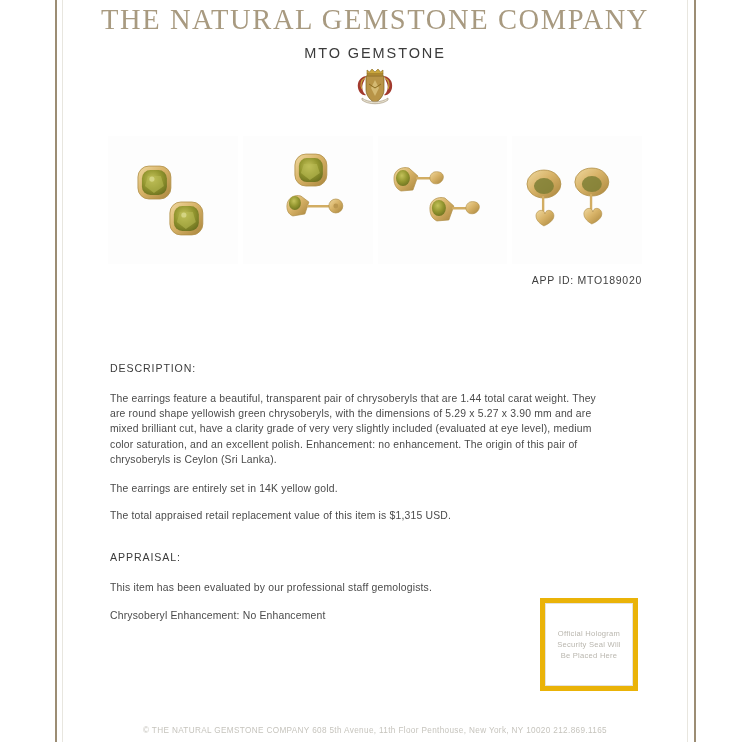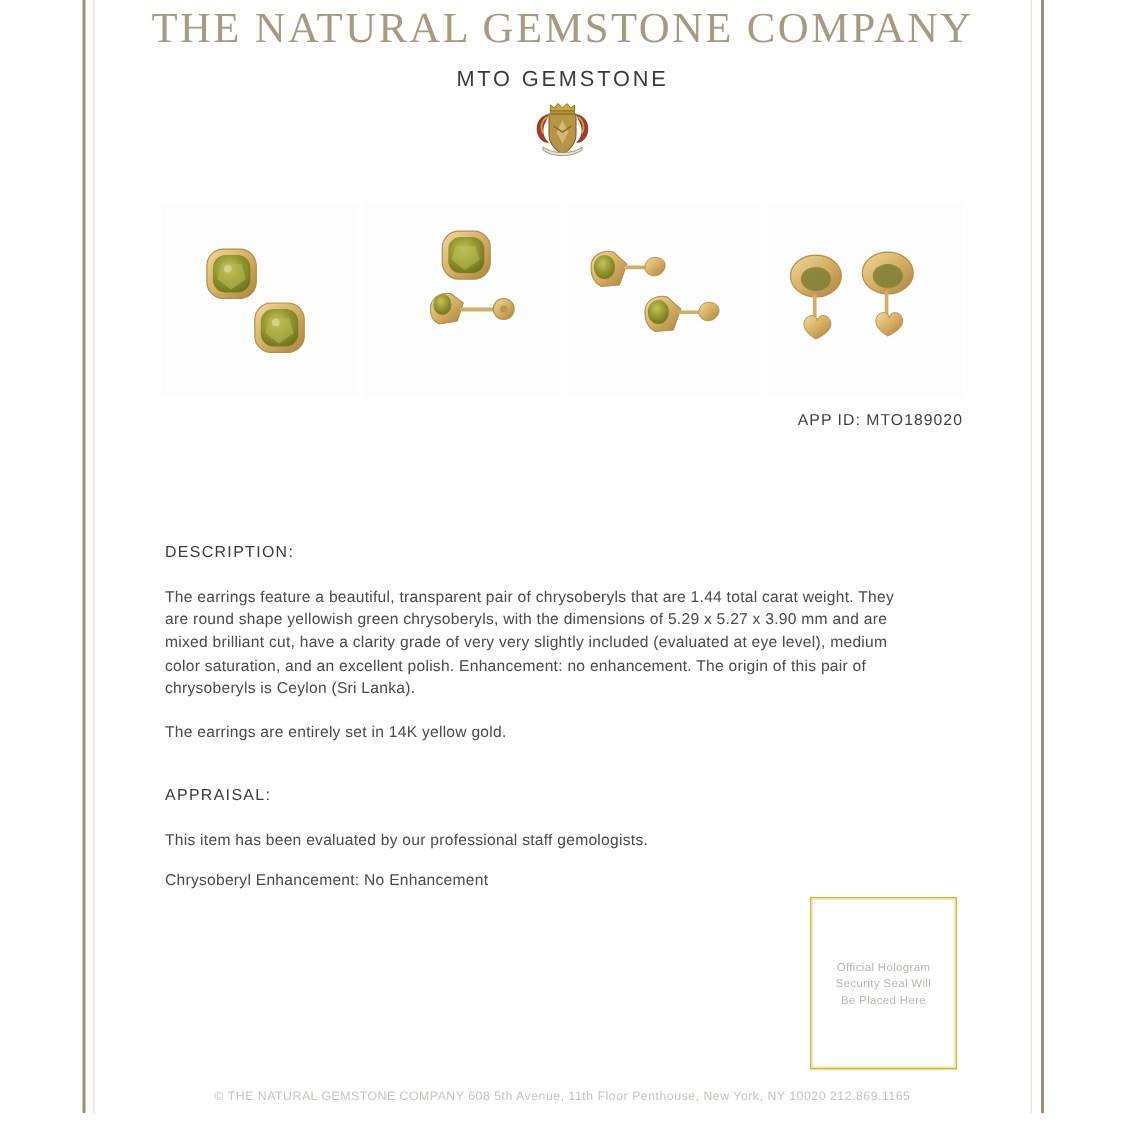--- a/index.html
+++ b/index.html
@@ -115,22 +115,22 @@
   }
   .para.tight { margin-bottom: 12px; }
   .gap-lg { height: 16px; }
 
   
   .seal {
     position: absolute;
     left: 540px;
     top: 598px;
     width: 98px;
-    height: 115px;
-    border: 1px solid #eab308;
+    height: 93px;
+    border: 5px solid #eab308;
     padding: 0;
     box-sizing: border-box;
   }
   .seal-inner {
     width: 100%;
     height: 100%;
     border: 1px solid #e6e3dc;
     box-sizing: border-box;
     display: flex;
     flex-direction: column;
@@ -280,20 +280,21 @@
     </div>
 
   </div>
 
   <div class="app-id">APP ID: MTO189020</div>
 
   <div class="content">
     <div class="section-label">DESCRIPTION:</div>
     <p class="para">The earrings feature a beautiful, transparent pair of chrysoberyls that are 1.44 total carat weight. They are round shape yellowish green chrysoberyls, with the dimensions of 5.29 x 5.27 x 3.90 mm and are mixed brilliant cut, have a clarity grade of very very slightly included (evaluated at eye level), medium color saturation, and an excellent polish. Enhancement: no enhancement. The origin of this pair of chrysoberyls is Ceylon (Sri Lanka).</p>
     <p class="para tight">The earrings are entirely set in 14K yellow gold.</p>
+    <p class="para tight">The total appraised retail replacement value of this item is $1,315 USD.</p>
     <div class="gap-lg"></div>
     <div class="section-label">APPRAISAL:</div>
     <p class="para tight">This item has been evaluated by our professional staff gemologists.</p>
     <p class="para tight">Chrysoberyl Enhancement: No Enhancement</p>
   </div>
 
   <div class="seal">
     <div class="seal-inner">
       <div class="seal-line">Official Hologram</div>
       <div class="seal-line">Security Seal Will</div>

